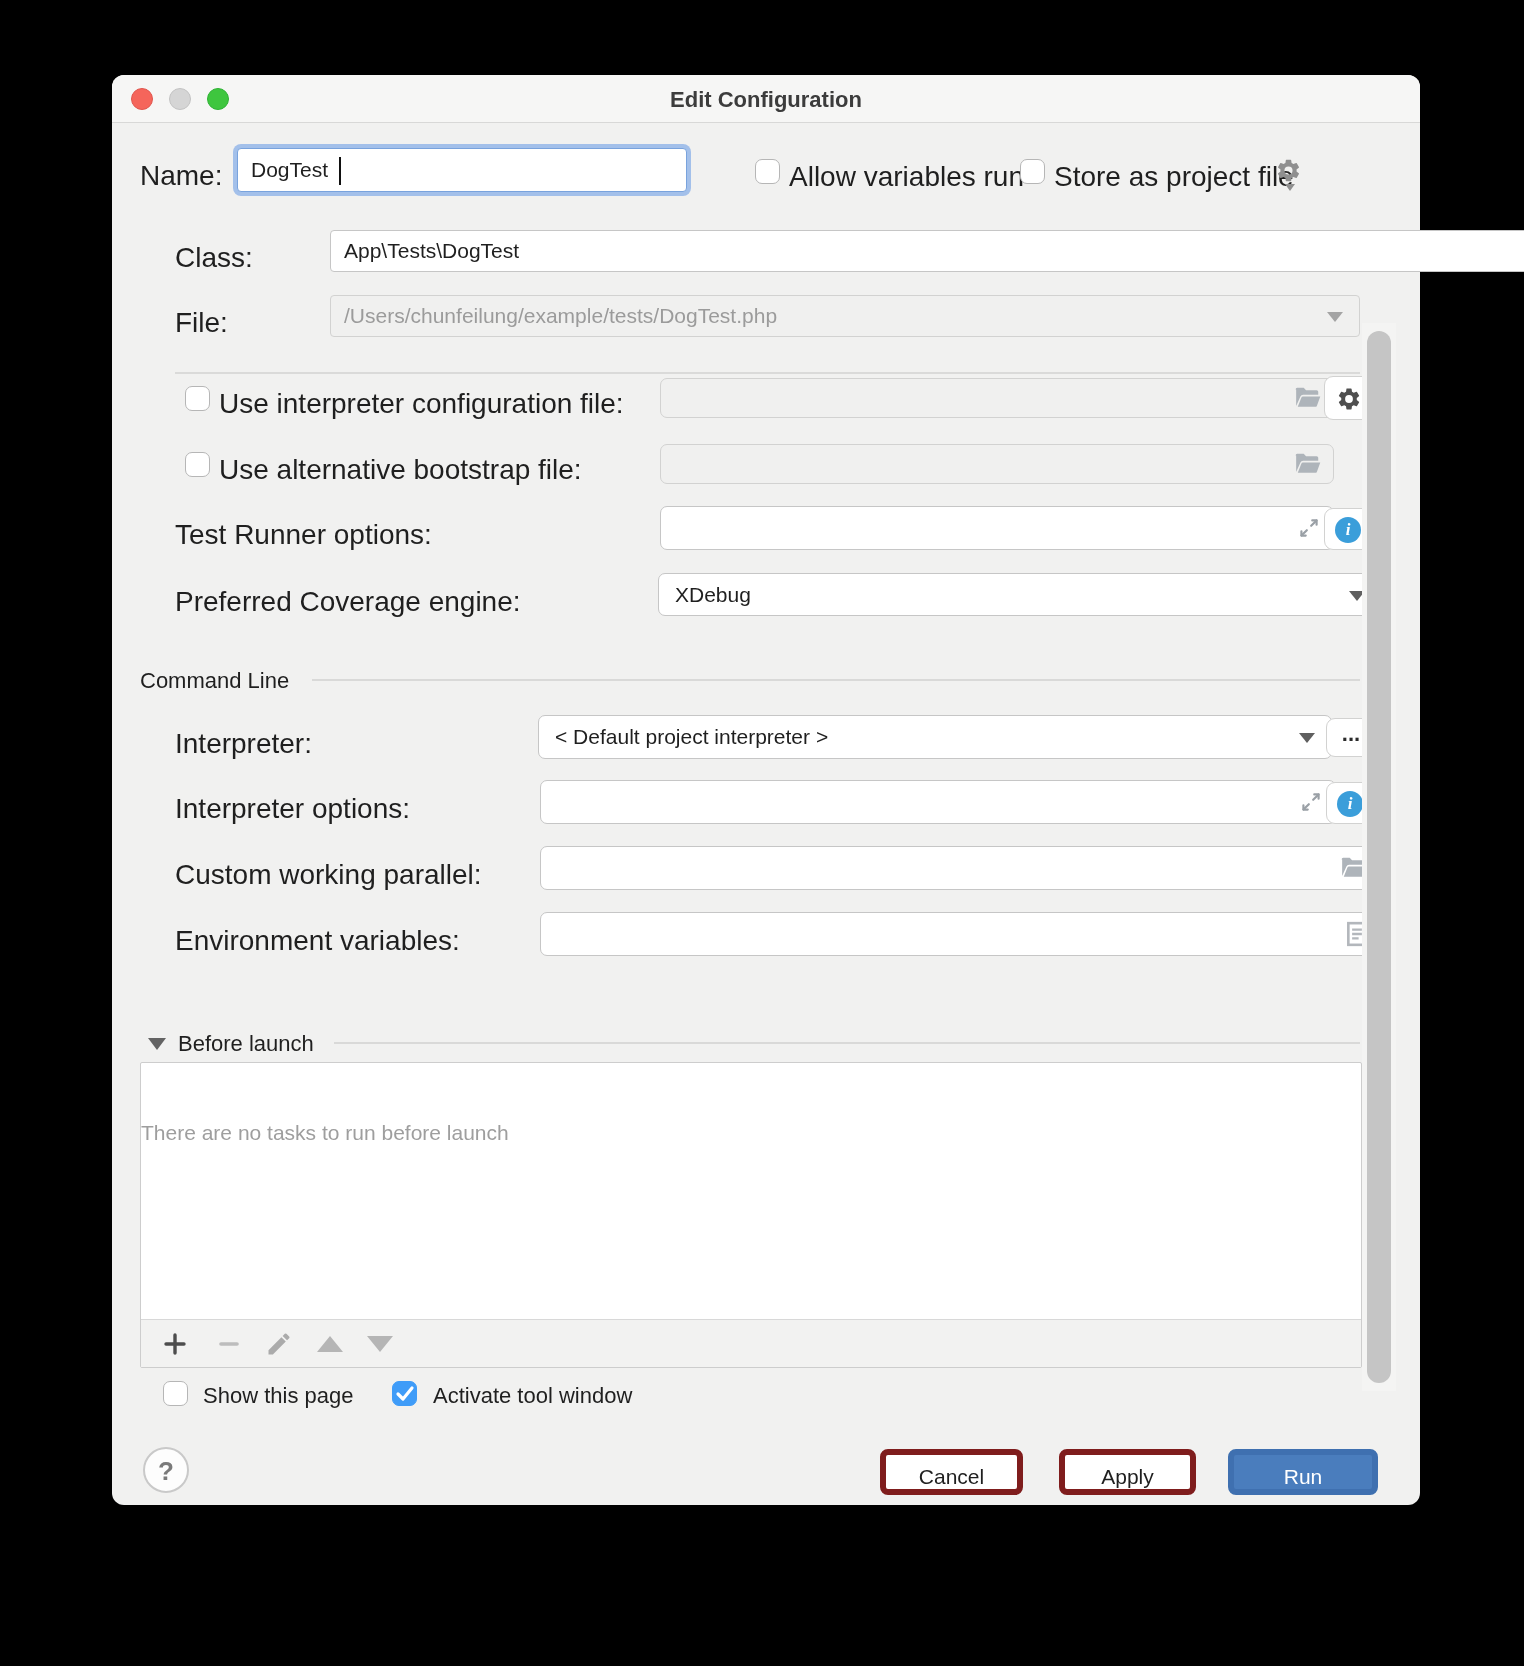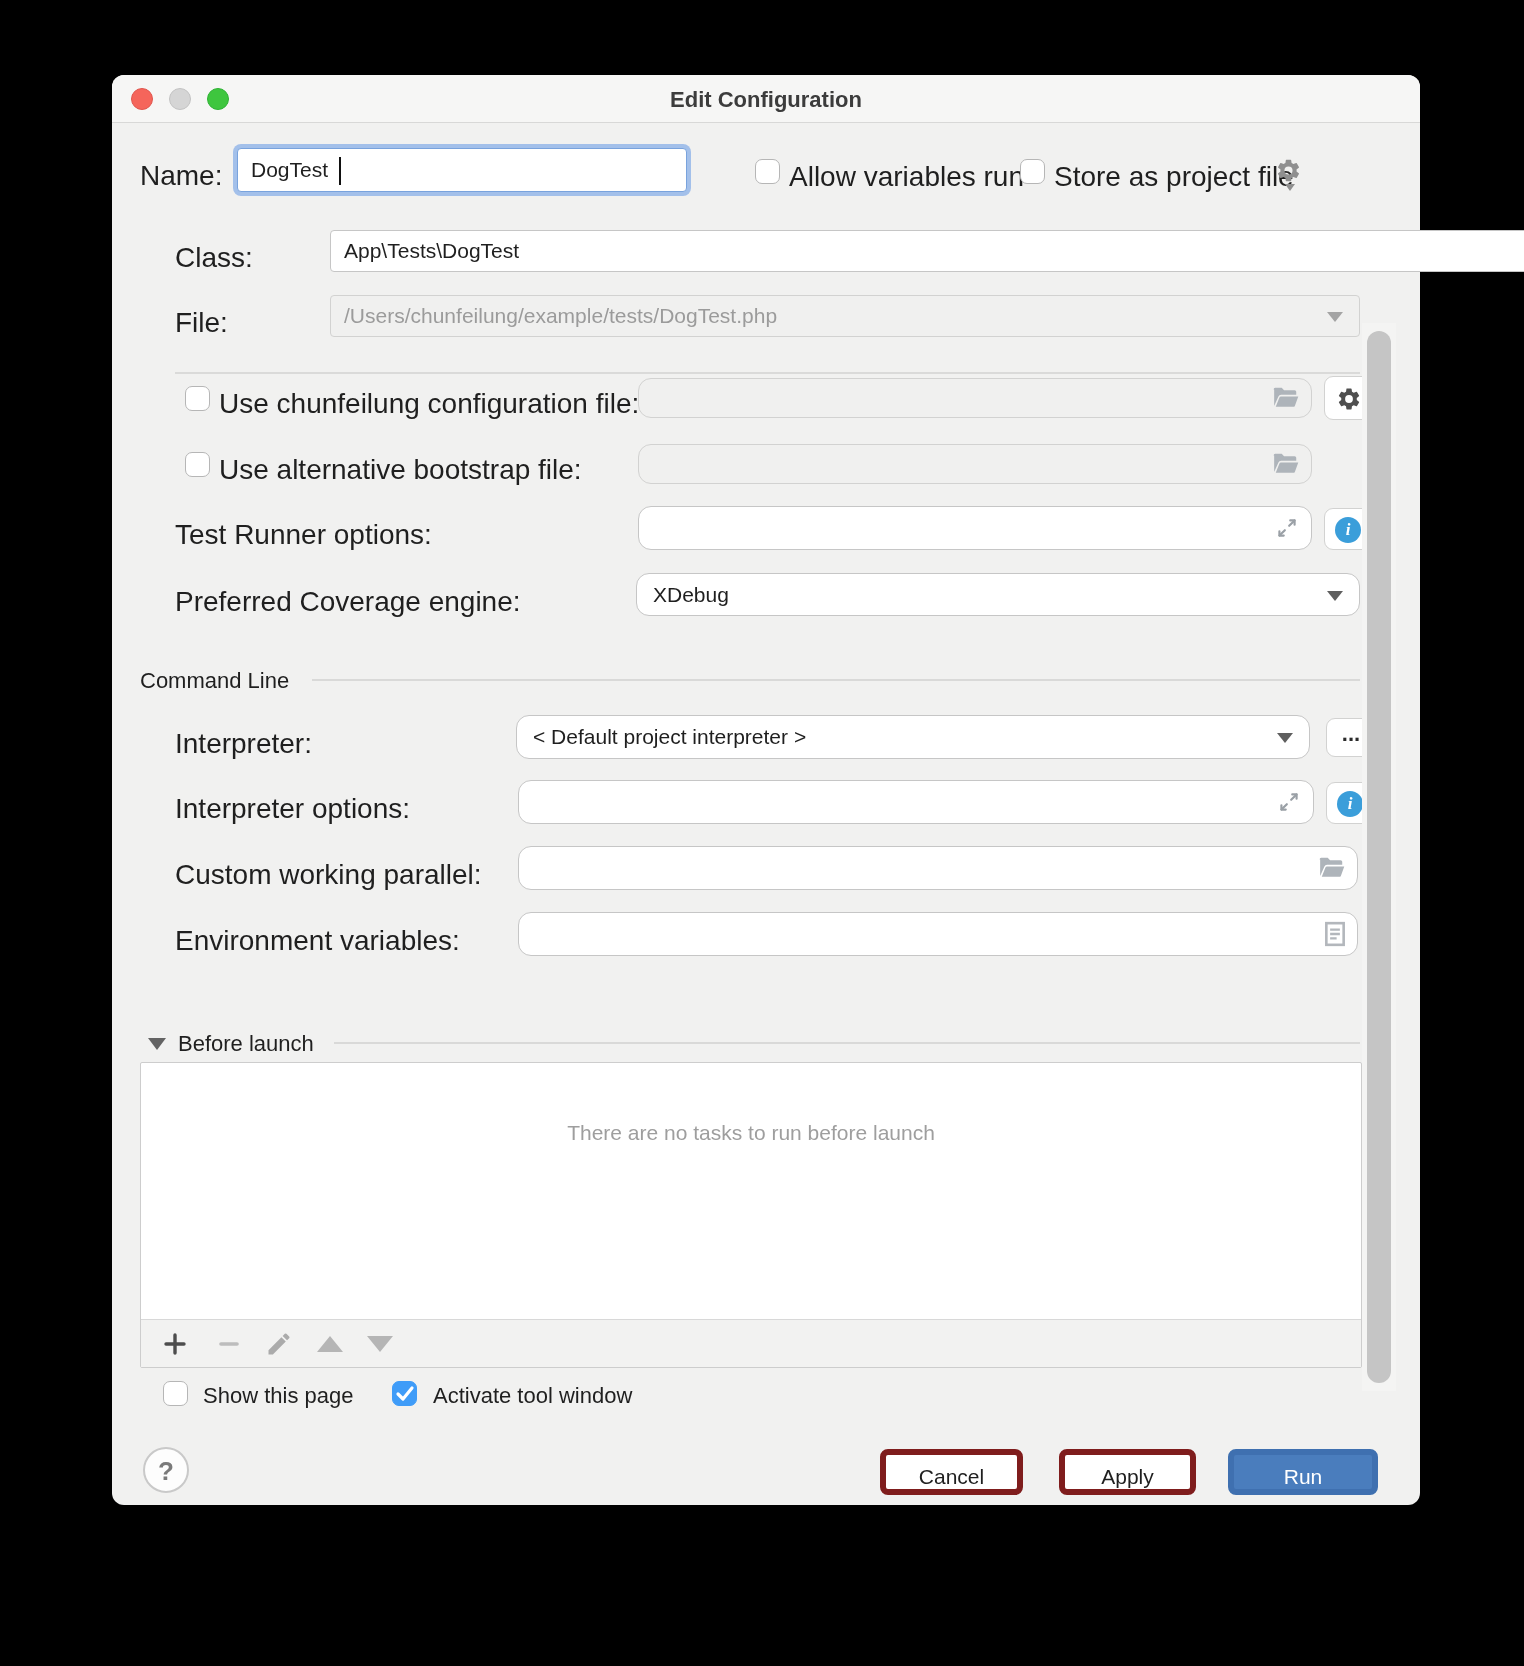--- a/index.html
+++ b/index.html
@@ -15,21 +15,21 @@
               border-radius:12px 12px 0 0; }
   .light { position:absolute; top:13px; width:22px; height:22px; border-radius:50%; }
   .light.red   { left:19px;  background:#f5655b; border:1px solid #e1564e; }
   .light.gray  { left:57px;  background:#d5d5d5; border:1px solid #c3c3c3; }
   .light.green { left:95px;  background:#3ec63e; border:1px solid #2fb335; }
   .title { position:absolute; left:0; right:0; top:12px; text-align:center;
            font-size:22px; font-weight:bold; color:#3c3c3c; }
   .lbl { position:absolute; font-size:28px; color:#1f1f1f; white-space:nowrap; }
   
   .field { position:absolute; background:#fff; border:1px solid #c6c6c6; border-radius:4px; }
-  .field.rounded { border-radius:13px; }
+  .field.rounded { border-radius:7px;margin-left:22px; }
   .field.disabled { background:#f0f0ef; border-color:#d2d2d1; }
   .field .val { position:absolute; left:13px; top:50%; transform:translateY(-50%);
                 font-size:21px; color:#1f1f1f; white-space:nowrap; }
   .field .val.gray { color:#9b9b9b; }
   .caret { position:absolute; top:8px; width:2px; height:28px; background:#111; }
   .focusring { border:1px solid #79a3dd !important;
                box-shadow:0 0 0 4px #a3c0ea; }
   .dd-arrow { position:absolute; right:16px; top:50%; margin-top:-4px; width:0; height:0;
               border-left:8px solid transparent; border-right:8px solid transparent;
               border-top:10px solid #5f5f5f; }
@@ -48,21 +48,21 @@
               border-radius:50%; background:#3b9eda; color:#fff; font-size:17px;
               font-weight:bold; text-align:center; line-height:26px; font-style:italic;
               font-family:"Liberation Serif","DejaVu Serif",serif; }
   .hr { position:absolute; height:1.5px; background:#dadad9; }
   .section-line { position:absolute; height:1.5px; background:#d9d9d8; }
   .tri-down { width:0; height:0; border-left:9px solid transparent;
               border-right:9px solid transparent; border-top:12px solid #636363; }
   
   .panel { position:absolute; left:28px; top:987px; width:1222px; height:306px;
            border:1px solid #cdcdcd; background:#fff; border-radius:2px; }
-  .panel .empty { position:absolute; left:0; right:0; top:58px; text-align:center;
+  .panel .empty { position:absolute; left:0; right:0; top:58px; text-align:left;
                   font-size:21px; color:#9e9e9e; }
   .panel .tbar { position:absolute; left:0; right:0; bottom:0; height:48px;
                  background:#f2f2f1; border-top:1px solid #d8d8d8; }
   .tbtn { position:absolute; top:10px; width:28px; height:28px; }
   
   .btn { position:absolute; height:46px; background:#fff; border:6px solid #7f1d1d;
          border-radius:8px; font-size:21px; color:#1f1f1f; text-align:center;
          line-height:44px; }
   .btn.primary { background:#4a7dbd; border-color:#3f70b0; color:#fff; }
   .help-circle { position:absolute; left:31px; top:1372px; width:46px; height:46px;
@@ -118,21 +118,21 @@
   <div class="field disabled" style="left:218px; top:220px; width:1030px; height:42px;">
     <span class="val gray">/Users/chunfeilung/example/tests/DogTest.php</span>
     <span class="dd-arrow gray"></span>
   </div>
 
   <div class="hr" style="left:63px; top:297px; width:1185px;"></div>
 
   <div class="cb" style="left:73px; top:311px;">
     
   </div>
-  <div class="lbl" style="left:107px; top:313px;">Use chunfeilung configuration file:</div>
+  <div class="lbl" style="left:107px; top:313px;">Use interpreter configuration file:</div>
   <div class="field disabled rounded" style="left:526px; top:303px; width:674px; height:40px;">
     <span class="icon-in-field">
       <svg width="28" height="24" viewBox="0 0 26 22" fill="#aeb4ba">
             <path d="M1.5 3A1.5 1.5 0 013 1.5h6l2.2 2.3H21A1.5 1.5 0 0122.5 5.3V8H8.4a2.6 2.6 0 00-2.43 1.68L2 18.5V3z"></path>
             <path d="M8.4 9.6h16l-3.1 8.5a1.7 1.7 0 01-1.6 1.1H3.5l3.3-8.5a1.7 1.7 0 011.6-1.1z"></path>
           </svg>
     </span>
   </div>
   <div class="sq-btn" style="left:1212px; top:301px; width:50px; height:44px;">
     <svg style="margin:9px 0 0 11px;" width="26" height="26" viewBox="0 0 24 24" fill="#4f4f4f">

